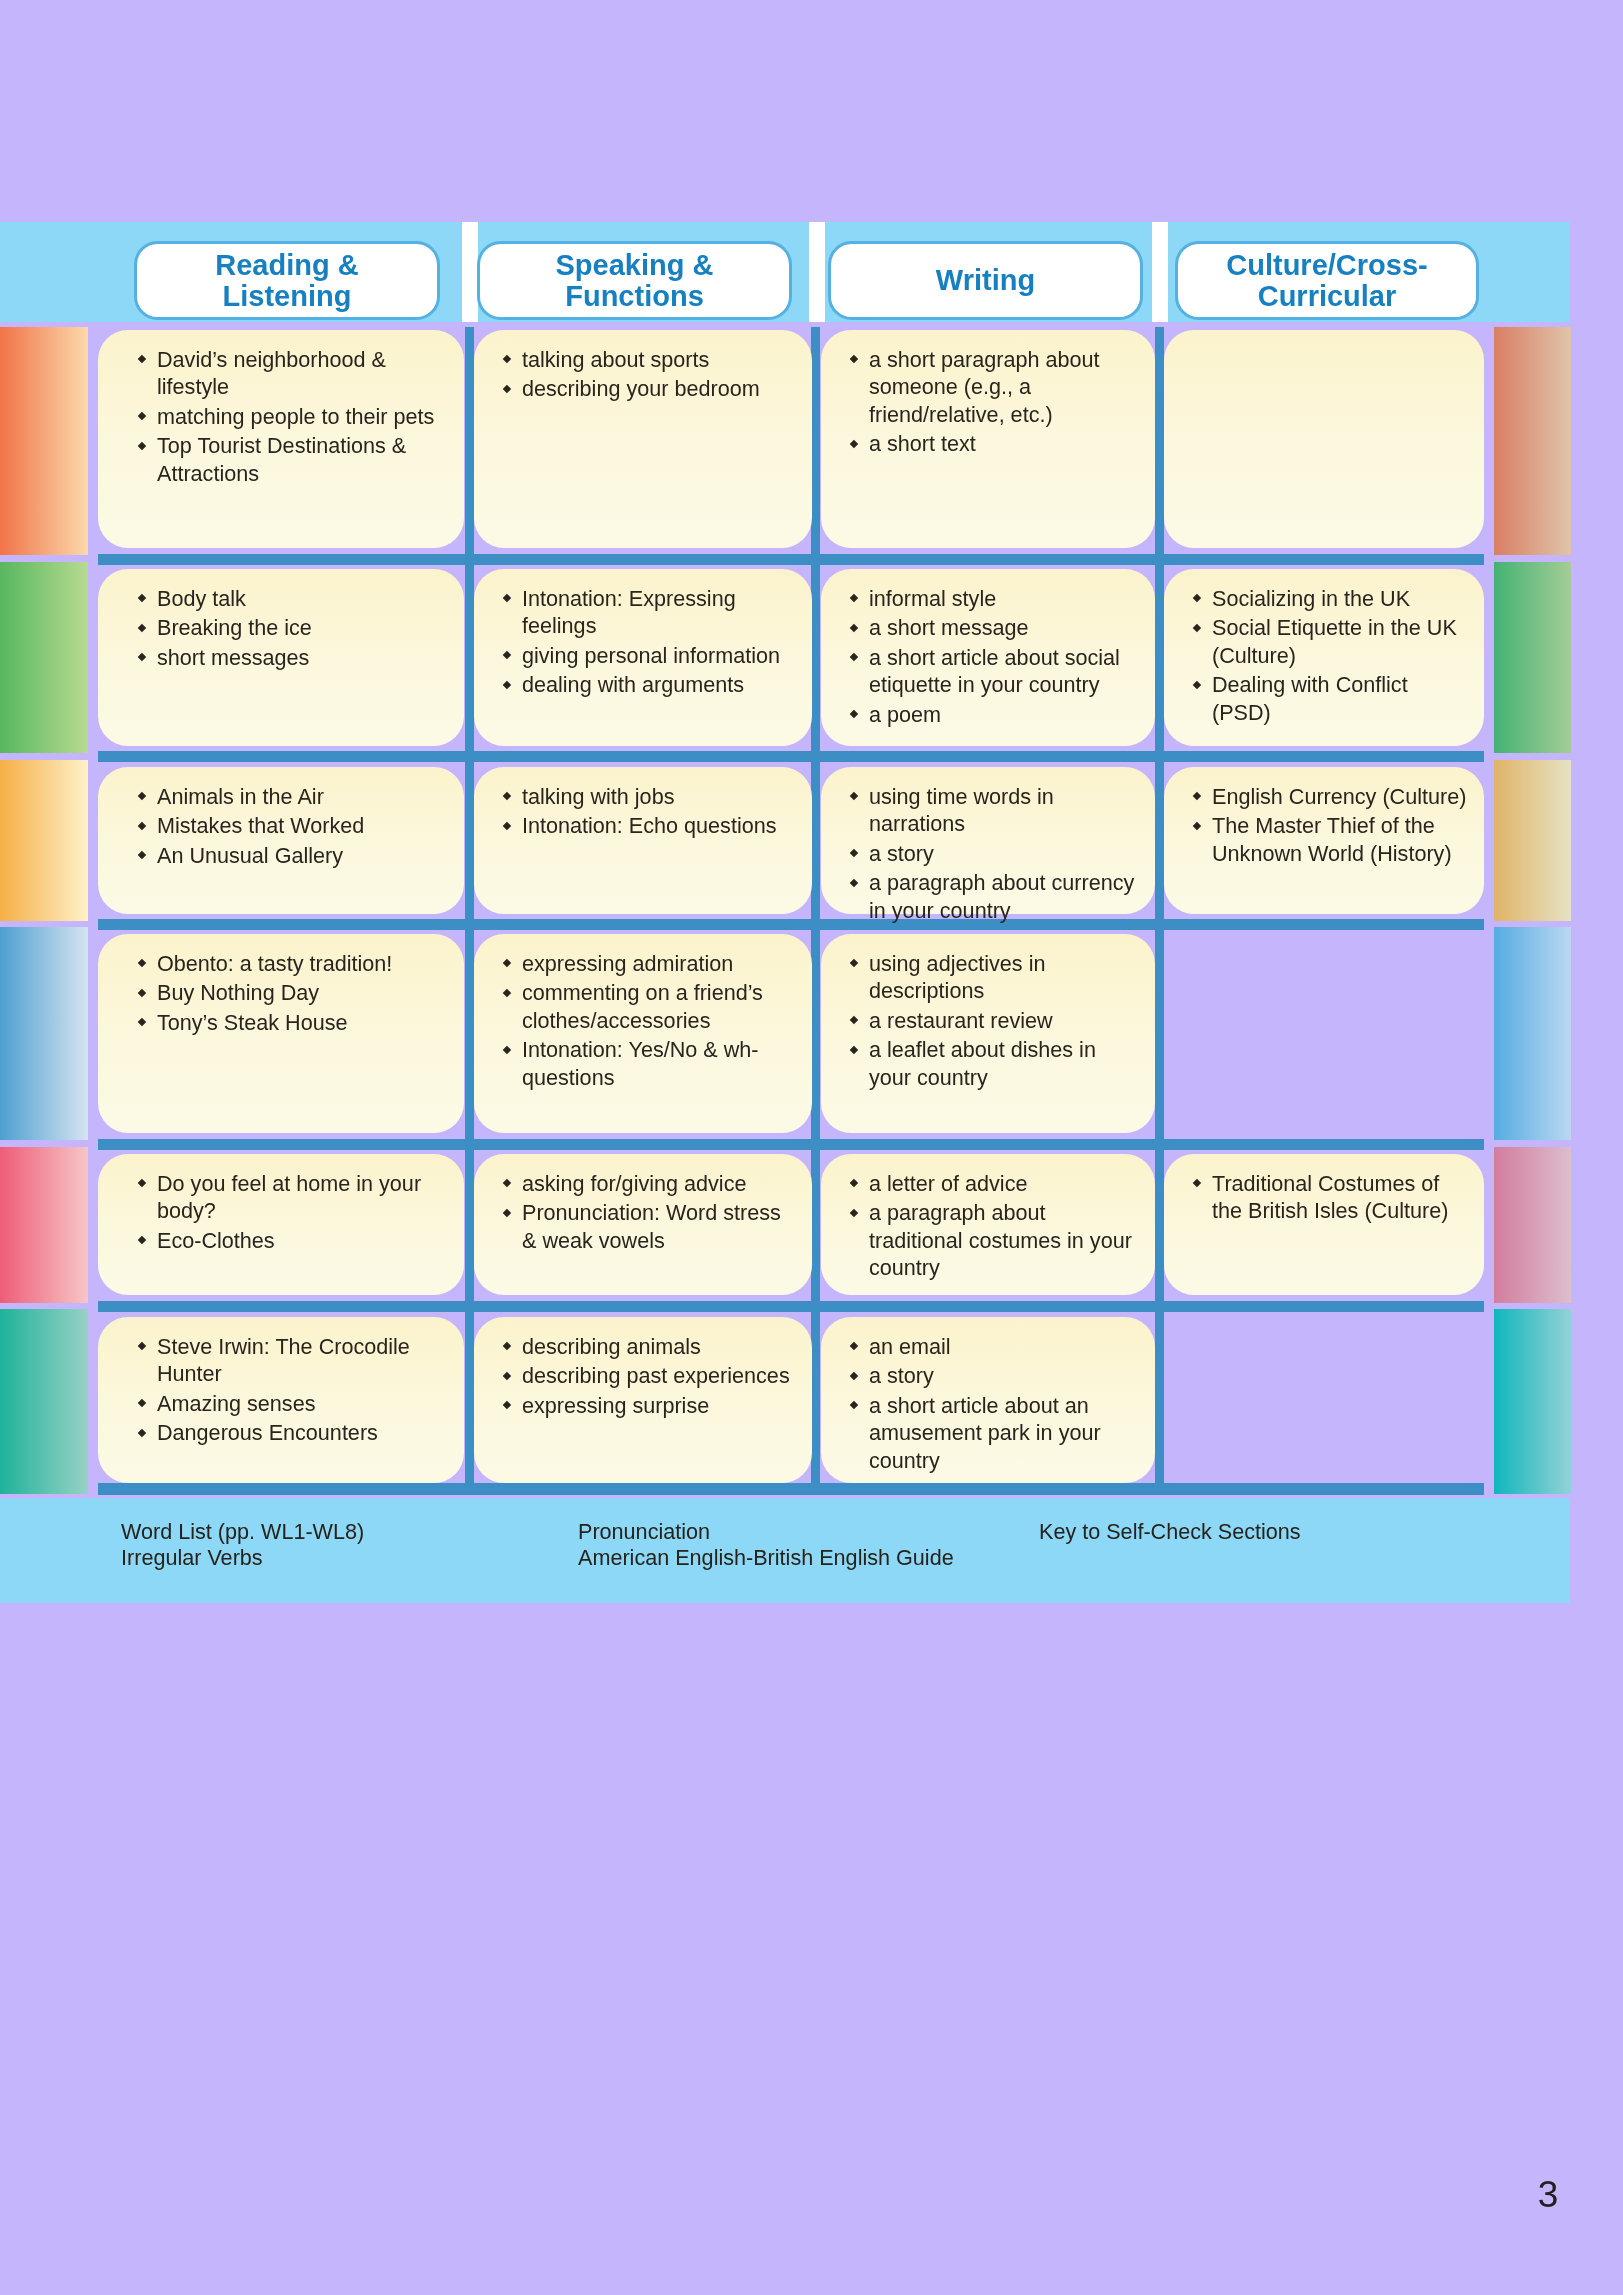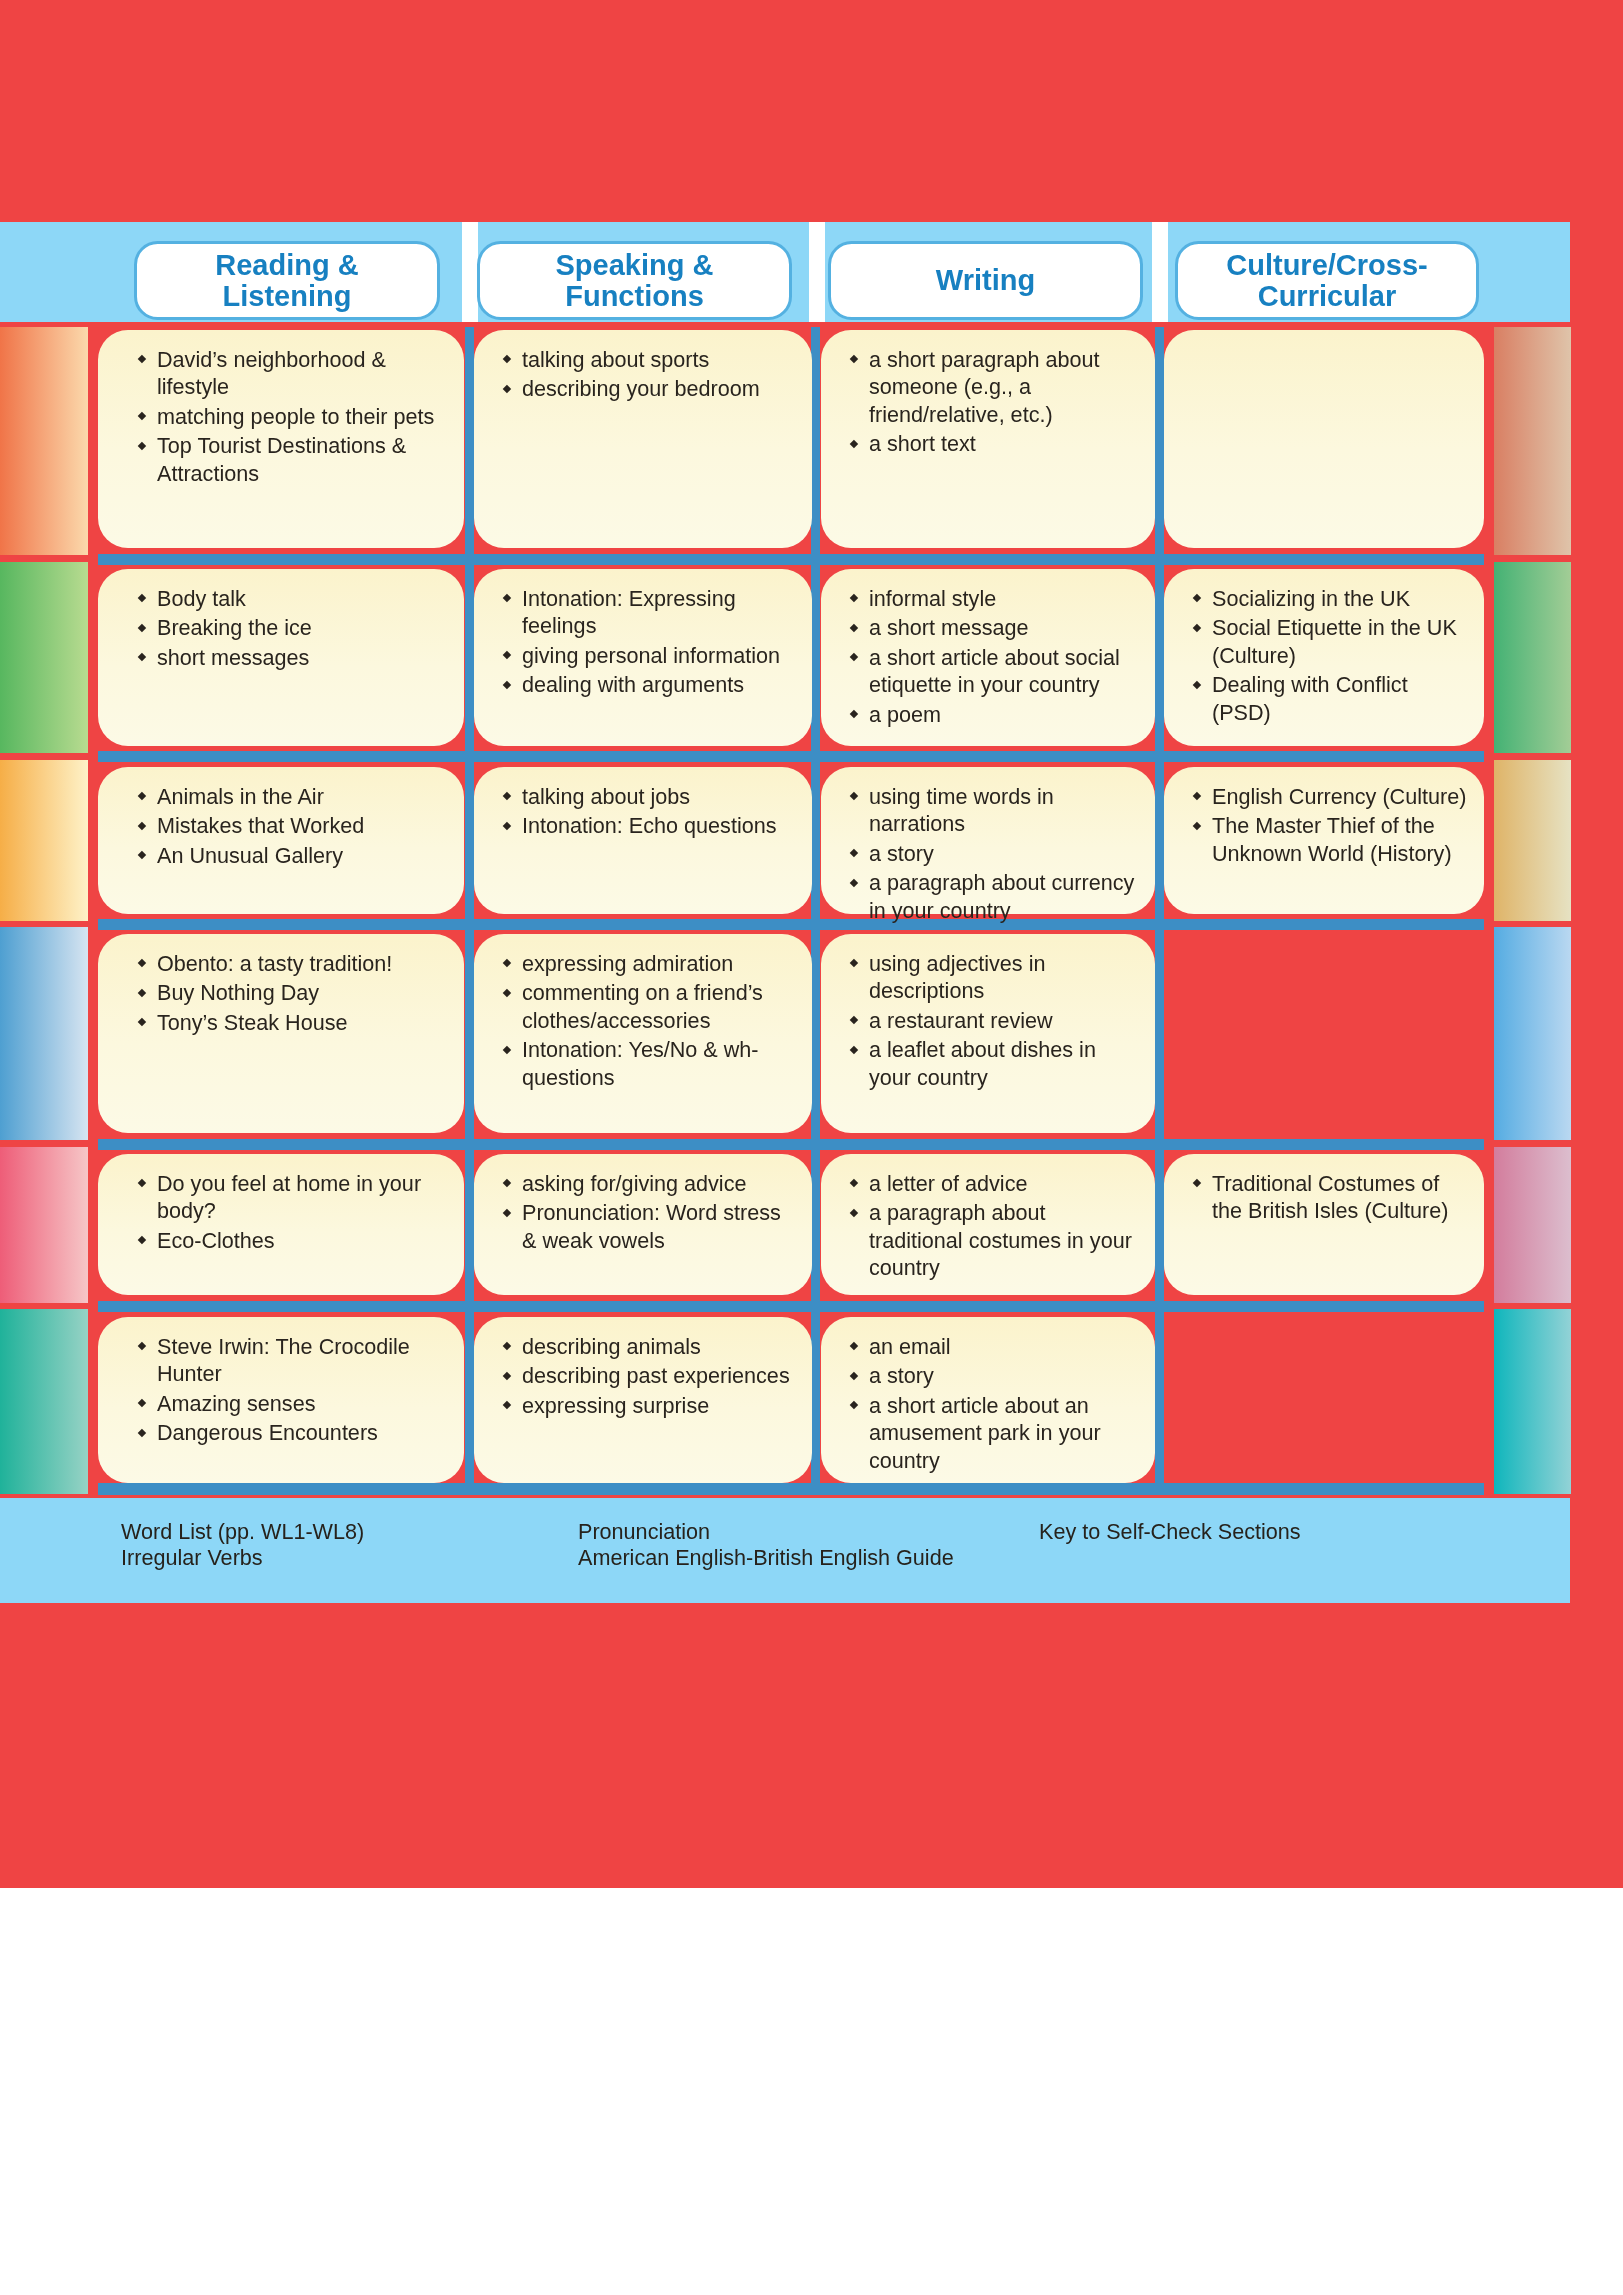--- a/index.html
+++ b/index.html
@@ -1,19 +1,19 @@
 <!DOCTYPE html>
 <html style="font-size:10.5px"><head>
 <meta charset="utf-8">
 <style>
   html,body{margin:0;padding:0;background:#ffffff;}
   .page{
     position:relative;
-    width:1623px;height:1888px;
-    background:#ef4444;
+    width:1623px;height:2295px;
+    background:#c4b5fd;
     font-family:"Liberation Sans", sans-serif;
     color:#29241e;
     overflow:hidden;
   }
   
   .header-band{position:absolute;left:0;top:222px;width:1570px;height:100px;background:#8dd7f7;}
   .band-break{position:absolute;top:222px;height:100px;width:15.7px;background:#ffffff;}
   .bb1{left:462px}.bb2{left:809px}.bb3{left:1152px}
   .tab{
     position:absolute;top:241px;height:79px;
@@ -169,21 +169,21 @@
 
   <div class="cell ry3 cx1">
       <ul class="blist">
         <li>Animals in the Air</li>
         <li>Mistakes that Worked</li>
         <li>An Unusual Gallery</li>
       </ul>
     </div>
   <div class="cell ry3 cx2">
       <ul class="blist">
-        <li>talking about jobs</li>
+        <li>talking with jobs</li>
         <li>Intonation: Echo questions</li>
       </ul>
     </div>
   <div class="cell ry3 cx3">
       <ul class="blist">
         <li>using time words in narrations</li>
         <li>a story</li>
         <li>a paragraph about currency in your country</li>
       </ul>
     </div>

